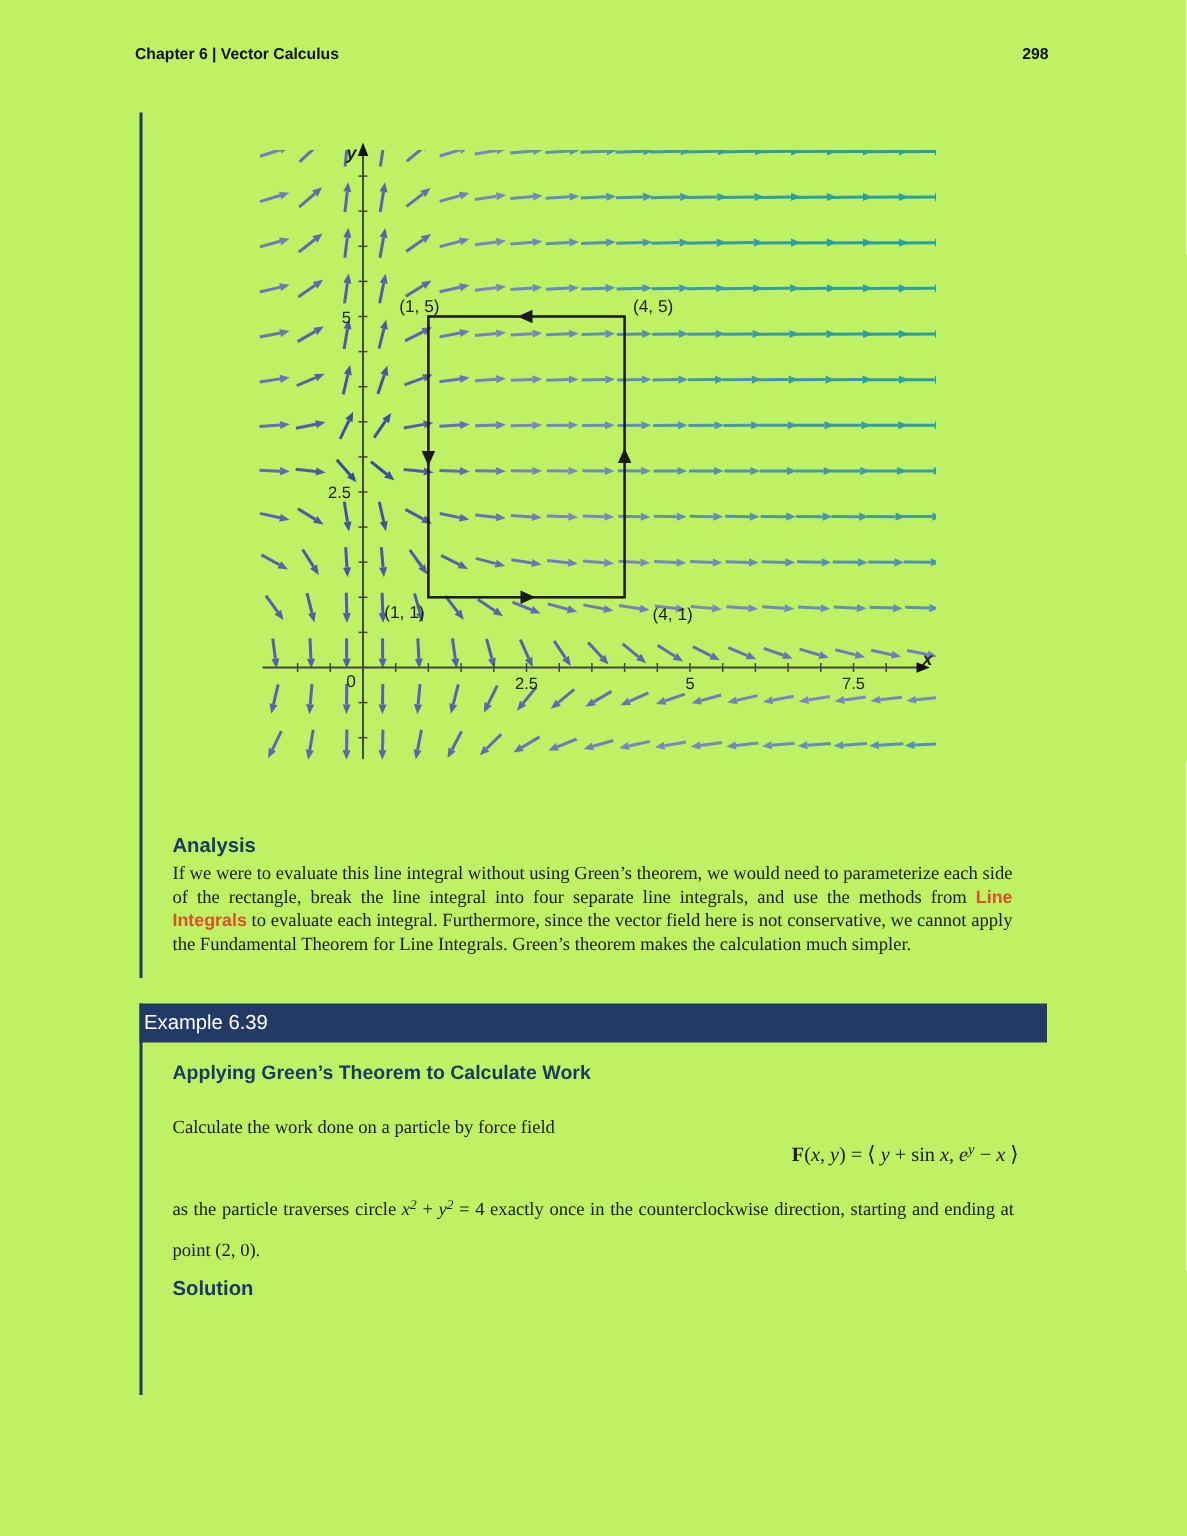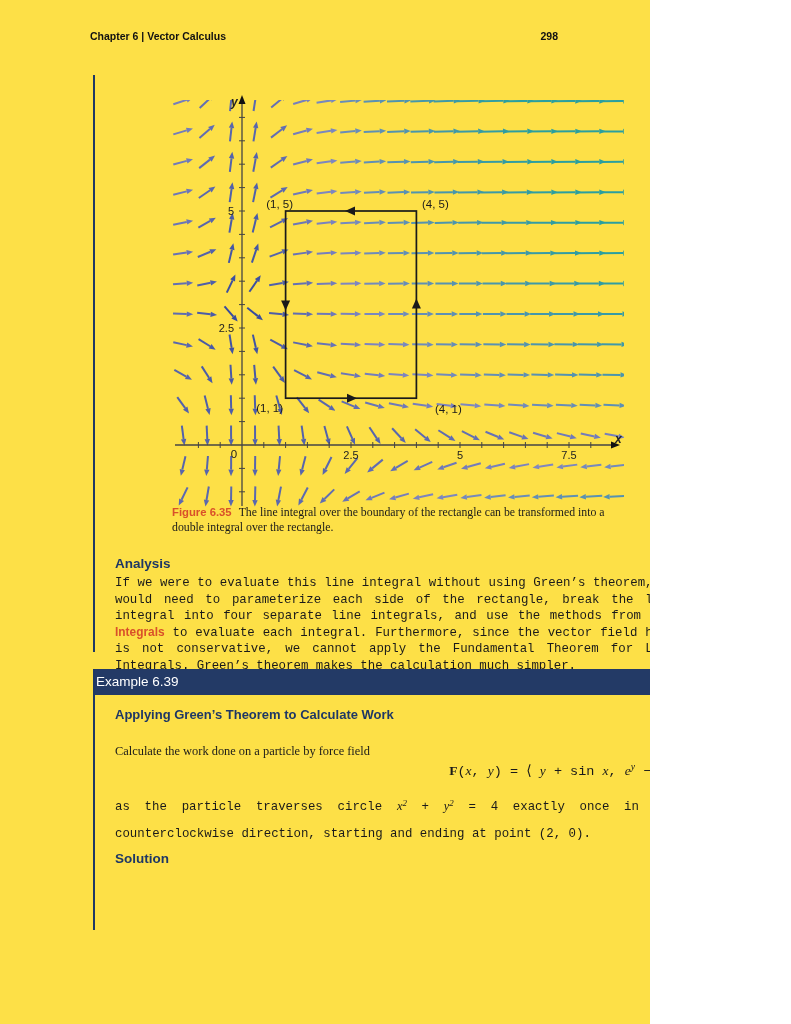--- a/index.html
+++ b/index.html
@@ -1,16 +1,16 @@
 <!DOCTYPE html>
 <html><head>
 <meta charset="utf-8">
 <style>
   html,body{margin:0;padding:0;background:#ffffff;}
-  #page{position:relative;width:650px;height:1024px;background:#fde047;overflow:hidden;
+  #page{position:relative;width:791px;height:1024px;background:#bef264;overflow:hidden;
         font-family:"Liberation Serif",serif;color:#1a1a1a;}
   .hdr{position:absolute;top:30px;font-family:"Liberation Sans",sans-serif;
        font-size:10.5px;font-weight:bold;color:#111;}
   .hdr-left{left:90px;}
   .hdr-right{right:92px;}
   .vrule{position:absolute;width:2px;background:#1f3864;}
   #rule-figure{left:93px;top:75px;height:577px;}
   #rule-example{left:93px;top:669px;height:261px;}
   #field-wrap{position:absolute;left:158px;top:88px;width:470px;height:432px;}
   #caption{position:absolute;left:172px;top:505px;width:440px;font-size:11.8px;line-height:15px;}
@@ -25,21 +25,21 @@
                   background:#233a66;color:#ffffff;font-family:"Liberation Sans",sans-serif;
                   font-size:13.5px;line-height:26px;padding-left:3px;box-sizing:border-box;}
   #example-title{left:115px;top:707px;font-size:13px;}
   #example-intro{position:absolute;left:115px;top:744px;width:564px;font-size:12.4px;}
   #formula{position:absolute;left:115px;top:762px;width:564px;text-align:right;font-size:13.5px;}
   #example-body{position:absolute;left:115px;top:793px;width:561px;
                 font-size:12.4px;line-height:26px;text-align:justify;}
   #solution-head{left:115px;top:851px;}
   #solution-para{position:absolute;left:115px;top:873px;width:564px;font-size:12.4px;}
   
-  .tok-n,.tok-rm{font-family:Liberation Mono, monospace;margin-top:44px;}
+  .tok-n,.tok-rm{font-family:Liberation Serif, serif;margin-top:44px;}
   .tok-it{font-family:"Liberation Serif",serif;font-style:italic;}
   .tok-bf{font-family:"Liberation Serif",serif;font-weight:bold;}
   .tok-sup{font-family:"Liberation Serif",serif;font-style:italic;font-size:0.72em;
            position:relative;top:-0.5em;}
   .tok-link{font-family:"Liberation Sans",sans-serif;font-weight:bold;color:#d9502a;
             font-size:0.96em;cursor:pointer;}
   .tok-ang{font-family:"DejaVu Sans",sans-serif;font-size:1.05em;}
 </style>
 </head>
 <body>
@@ -640,23 +640,20 @@
         <polygon points="199,310.2 189,305.7 189,314.7" fill="#1a1a1a"></polygon>
         <polygon points="127.6,222.60000000000002 123.1,212.60000000000002 132.1,212.60000000000002" fill="#1a1a1a"></polygon>
         <polygon points="258.4,210.60000000000002 253.89999999999998,220.60000000000002 262.9,220.60000000000002" fill="#1a1a1a"></polygon>
         <text x="121.6" y="120" font-family="Liberation Sans, sans-serif" font-size="11.5" fill="#1a1a1a" text-anchor="middle">(1, 5)</text>
         <text x="277.4" y="120" font-family="Liberation Sans, sans-serif" font-size="11.5" fill="#1a1a1a" text-anchor="middle">(4, 5)</text>
         <text x="111.6" y="324.2" font-family="Liberation Sans, sans-serif" font-size="11.5" fill="#1a1a1a" text-anchor="middle">(1, 1)</text>
         <text x="290.4" y="325.2" font-family="Liberation Sans, sans-serif" font-size="11.5" fill="#1a1a1a" text-anchor="middle">(4, 1)</text>
         <text x="76" y="370" font-family="Liberation Sans, sans-serif" font-size="11.5" fill="#1a1a1a" text-anchor="middle">0</text>
       </svg></div>
 
-  <div id="caption">
-    <span class="cap-label">Figure 6.35</span><span>The line integral over the boundary of the rectangle can be transformed into a double integral over the rectangle.</span>
-  </div>
 
   <div id="analysis-head" class="sec-head">Analysis</div>
   <div id="analysis-para"><span class="tok-n">If we were to evaluate this line integral without using Green’s theorem, we would need to parameterize each side of the rectangle, break the line integral into four separate line integrals, and use the methods from </span><span class="tok-link">Line Integrals</span><span class="tok-n"> to evaluate each integral. Furthermore, since the vector field here is not conservative, we cannot apply the Fundamental Theorem for Line Integrals. Green’s theorem makes the calculation much simpler.</span></div>
 
   <div id="example-banner">Example 6.39</div>
   <div id="rule-example" class="vrule"></div>
 
   <div id="example-title" class="sec-head">Applying Green’s Theorem to Calculate Work</div>
   <div id="example-intro">Calculate the work done on a particle by force field</div>
   <div id="formula"><span class="tok-bf">F</span><span class="tok-rm">(</span><span class="tok-it">x</span><span class="tok-rm">, </span><span class="tok-it">y</span><span class="tok-rm">) = </span><span class="tok-ang">⟨</span><span class="tok-rm"> </span><span class="tok-it">y</span><span class="tok-rm"> + sin </span><span class="tok-it">x</span><span class="tok-rm">, </span><span class="tok-it">e</span><span class="tok-sup">y</span><span class="tok-rm"> − </span><span class="tok-it">x</span><span class="tok-rm"> </span><span class="tok-ang">⟩</span></div>

